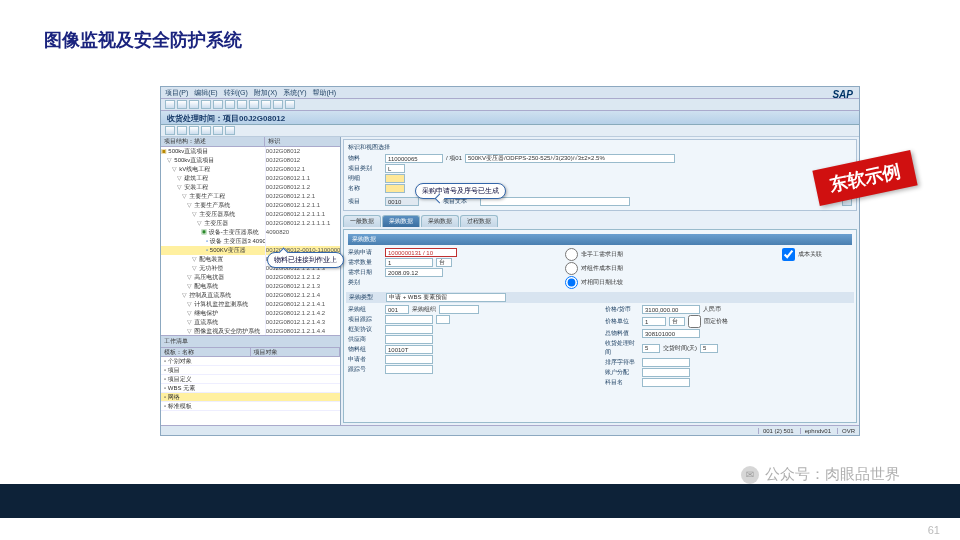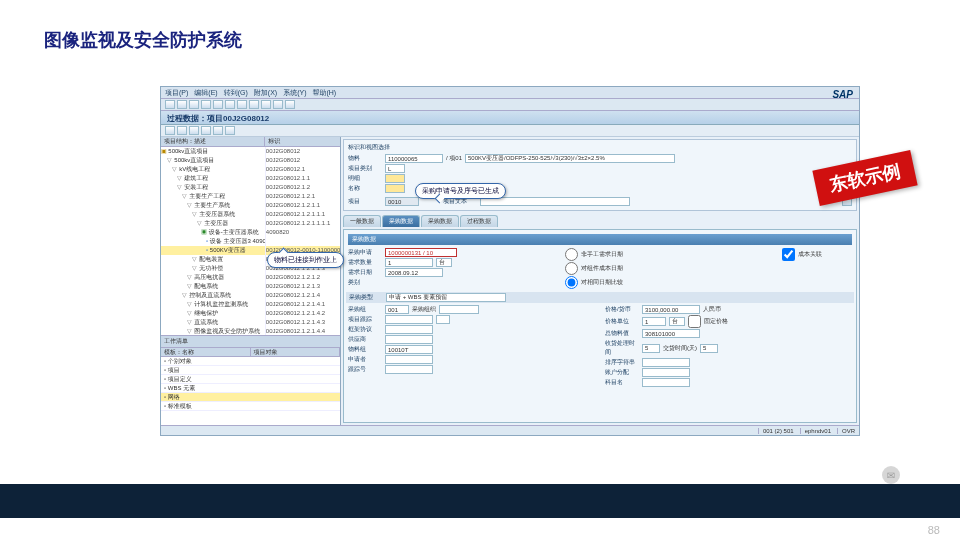--- a/index.html
+++ b/index.html
@@ -81,21 +81,21 @@
     <div class="tb-btn"></div>
     <div class="tb-btn"></div>
     <div class="tb-btn"></div>
     <div class="tb-btn"></div>
     <div class="tb-btn"></div>
     <div class="tb-btn"></div>
     <div class="tb-btn"></div>
     <div class="tb-btn"></div>
     <div class="tb-btn"></div>
   </div>
-  <div class="titlebar">过程数据：项目00J2G08012</div>
+  <div class="titlebar">收货处理时间：项目00J2G08012</div>
   <div class="toolbar2">
     <div class="tb-btn"></div>
     <div class="tb-btn"></div>
     <div class="tb-btn"></div>
     <div class="tb-btn"></div>
     <div class="tb-btn"></div>
     <div class="tb-btn"></div>
   </div>
 
   <div class="main-area">
@@ -390,16 +390,17 @@
   </div>
 </div>
 
 <div class="callout callout1">物料已挂接到作业上</div>
 <div class="callout callout2">采购申请号及序号已生成</div>
 
 <div class="stamp">东软示例</div>
 
 <div class="wechat">
   <span class="wechat-icon">✉</span>
+  <span>公众号：肉眼品世界</span>
 </div>
 
 <div class="footer-bar"></div>
-<div class="page-num">88</div>
+<div class="page-num">61</div>
 
 </body></html>

